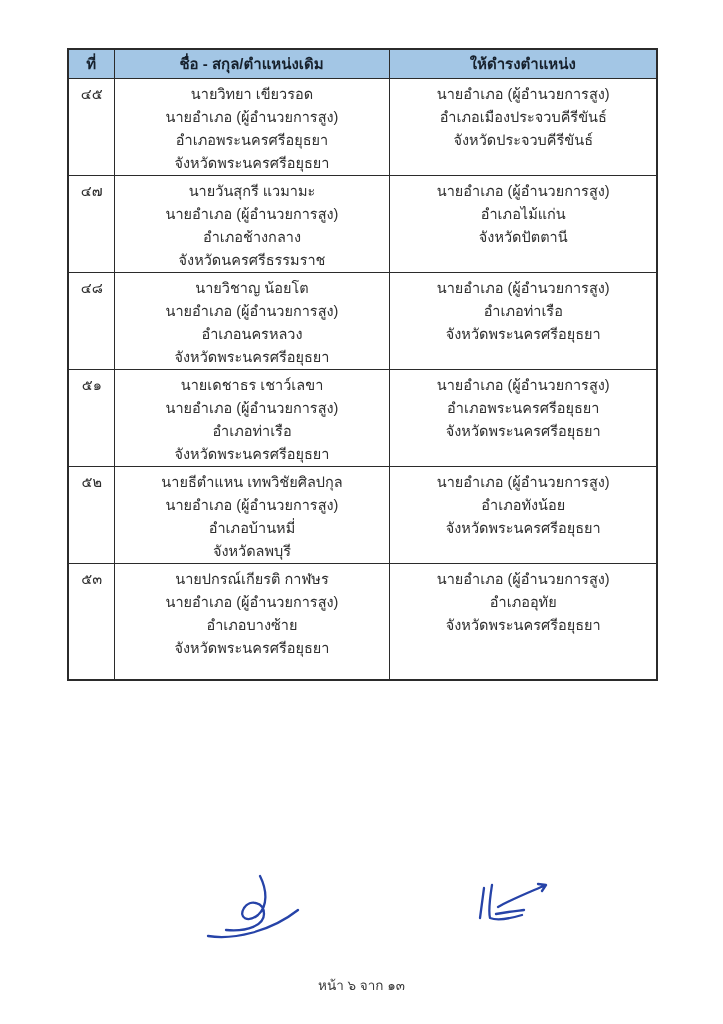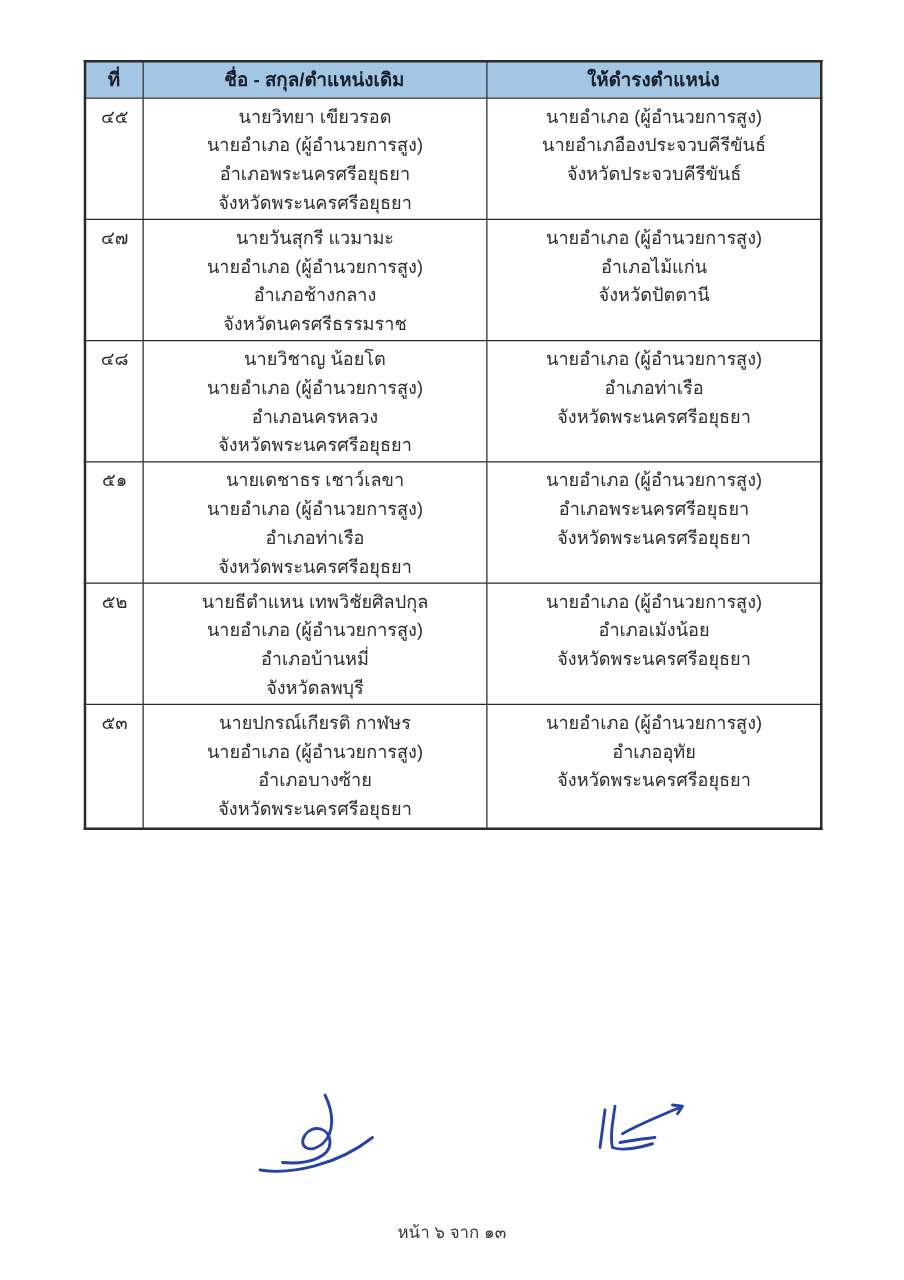--- a/index.html
+++ b/index.html
@@ -41,21 +41,21 @@
   }
   table.appointments td{
     border:1px solid var(--border);
     vertical-align:top;
     font-size:14.5px;
     line-height:23px;
     padding:4px 4px 0 5px;
     height:93px;
     text-align:center;
   }
-  table.appointments tr:last-child td{height:100px;margin-left:12px;}
+  table.appointments tr:last-child td{height:117px;margin-left:12px;}
   td.cell-no{text-align:center;padding-left:0;padding-right:0;}
   .line{white-space:nowrap;overflow:hidden;}
   .page-footer{
     position:absolute;
     left:0;top:974px;width:723px;
     text-align:center;
     font-size:13.5px;
     color:#3a3a3a;
   }
   .sig{position:absolute;pointer-events:none;}
@@ -85,21 +85,21 @@
         <tr>
       <td class="cell-no">๔๕</td>
       <td>
             <div class="line">นายวิทยา เขียวรอด</div>
             <div class="line">นายอำเภอ (ผู้อำนวยการสูง)</div>
             <div class="line">อำเภอพระนครศรีอยุธยา</div>
             <div class="line">จังหวัดพระนครศรีอยุธยา</div>
           </td>
       <td>
             <div class="line">นายอำเภอ (ผู้อำนวยการสูง)</div>
-            <div class="line">นายอำเภอืองประจวบคีรีขันธ์</div>
+            <div class="line">อำเภอเมืองประจวบคีรีขันธ์</div>
             <div class="line">จังหวัดประจวบคีรีขันธ์</div>
           </td>
     </tr>
         <tr>
       <td class="cell-no">๔๗</td>
       <td>
             <div class="line">นายวันสุกรี แวมามะ</div>
             <div class="line">นายอำเภอ (ผู้อำนวยการสูง)</div>
             <div class="line">อำเภอช้างกลาง</div>
             <div class="line">จังหวัดนครศรีธรรมราช</div>
@@ -141,21 +141,21 @@
         <tr>
       <td class="cell-no">๕๒</td>
       <td>
             <div class="line">นายธีตำแหน เทพวิชัยศิลปกุล</div>
             <div class="line">นายอำเภอ (ผู้อำนวยการสูง)</div>
             <div class="line">อำเภอบ้านหมี่</div>
             <div class="line">จังหวัดลพบุรี</div>
           </td>
       <td>
             <div class="line">นายอำเภอ (ผู้อำนวยการสูง)</div>
-            <div class="line">อำเภอเมังน้อย</div>
+            <div class="line">อำเภอทังน้อย</div>
             <div class="line">จังหวัดพระนครศรีอยุธยา</div>
           </td>
     </tr>
         <tr>
       <td class="cell-no">๕๓</td>
       <td>
             <div class="line">นายปกรณ์เกียรติ กาฬษร</div>
             <div class="line">นายอำเภอ (ผู้อำนวยการสูง)</div>
             <div class="line">อำเภอบางซ้าย</div>
             <div class="line">จังหวัดพระนครศรีอยุธยา</div>

